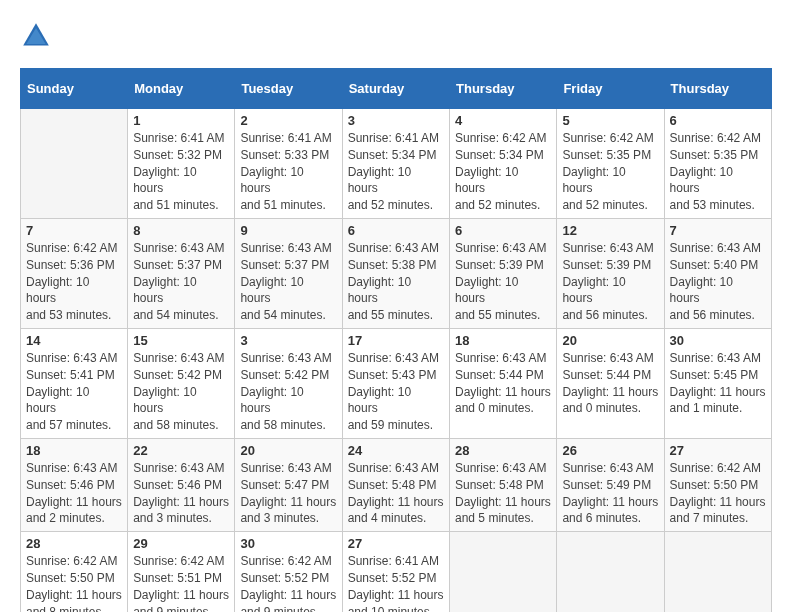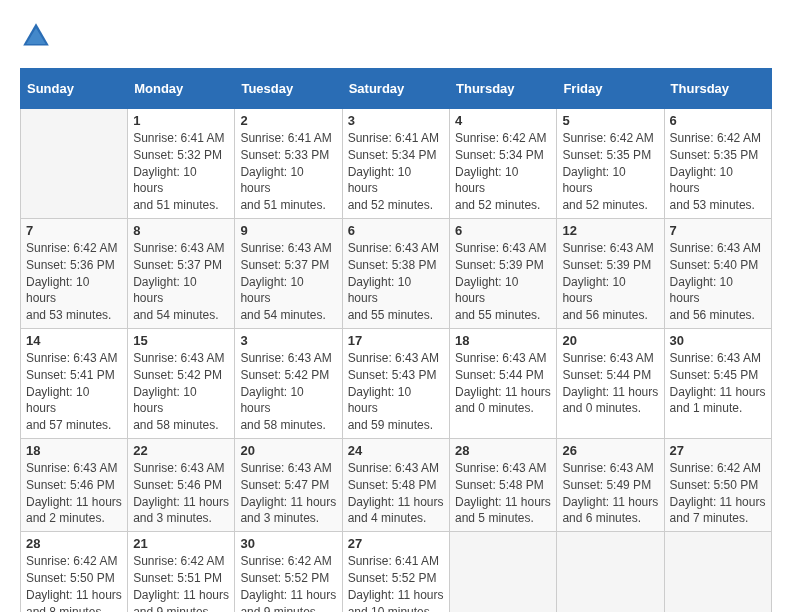--- a/index.html
+++ b/index.html
@@ -326,21 +326,21 @@
       </tr>
       <tr>
         <td>
           <span class="day-number">28</span>
           <div class="cell-info" style="white-space: pre-line;">Sunrise: 6:42 AM
 Sunset: 5:50 PM
 Daylight: 11 hours
 and 8 minutes.</div>
         </td>
         <td>
-          <span class="day-number">21</span>
+          <span class="day-number">29</span>
           <div class="cell-info" style="white-space: pre-line;">Sunrise: 6:42 AM
 Sunset: 5:51 PM
 Daylight: 11 hours
 and 9 minutes.</div>
         </td>
         <td>
           <span class="day-number">30</span>
           <div class="cell-info" style="white-space: pre-line;">Sunrise: 6:42 AM
 Sunset: 5:52 PM
 Daylight: 11 hours

